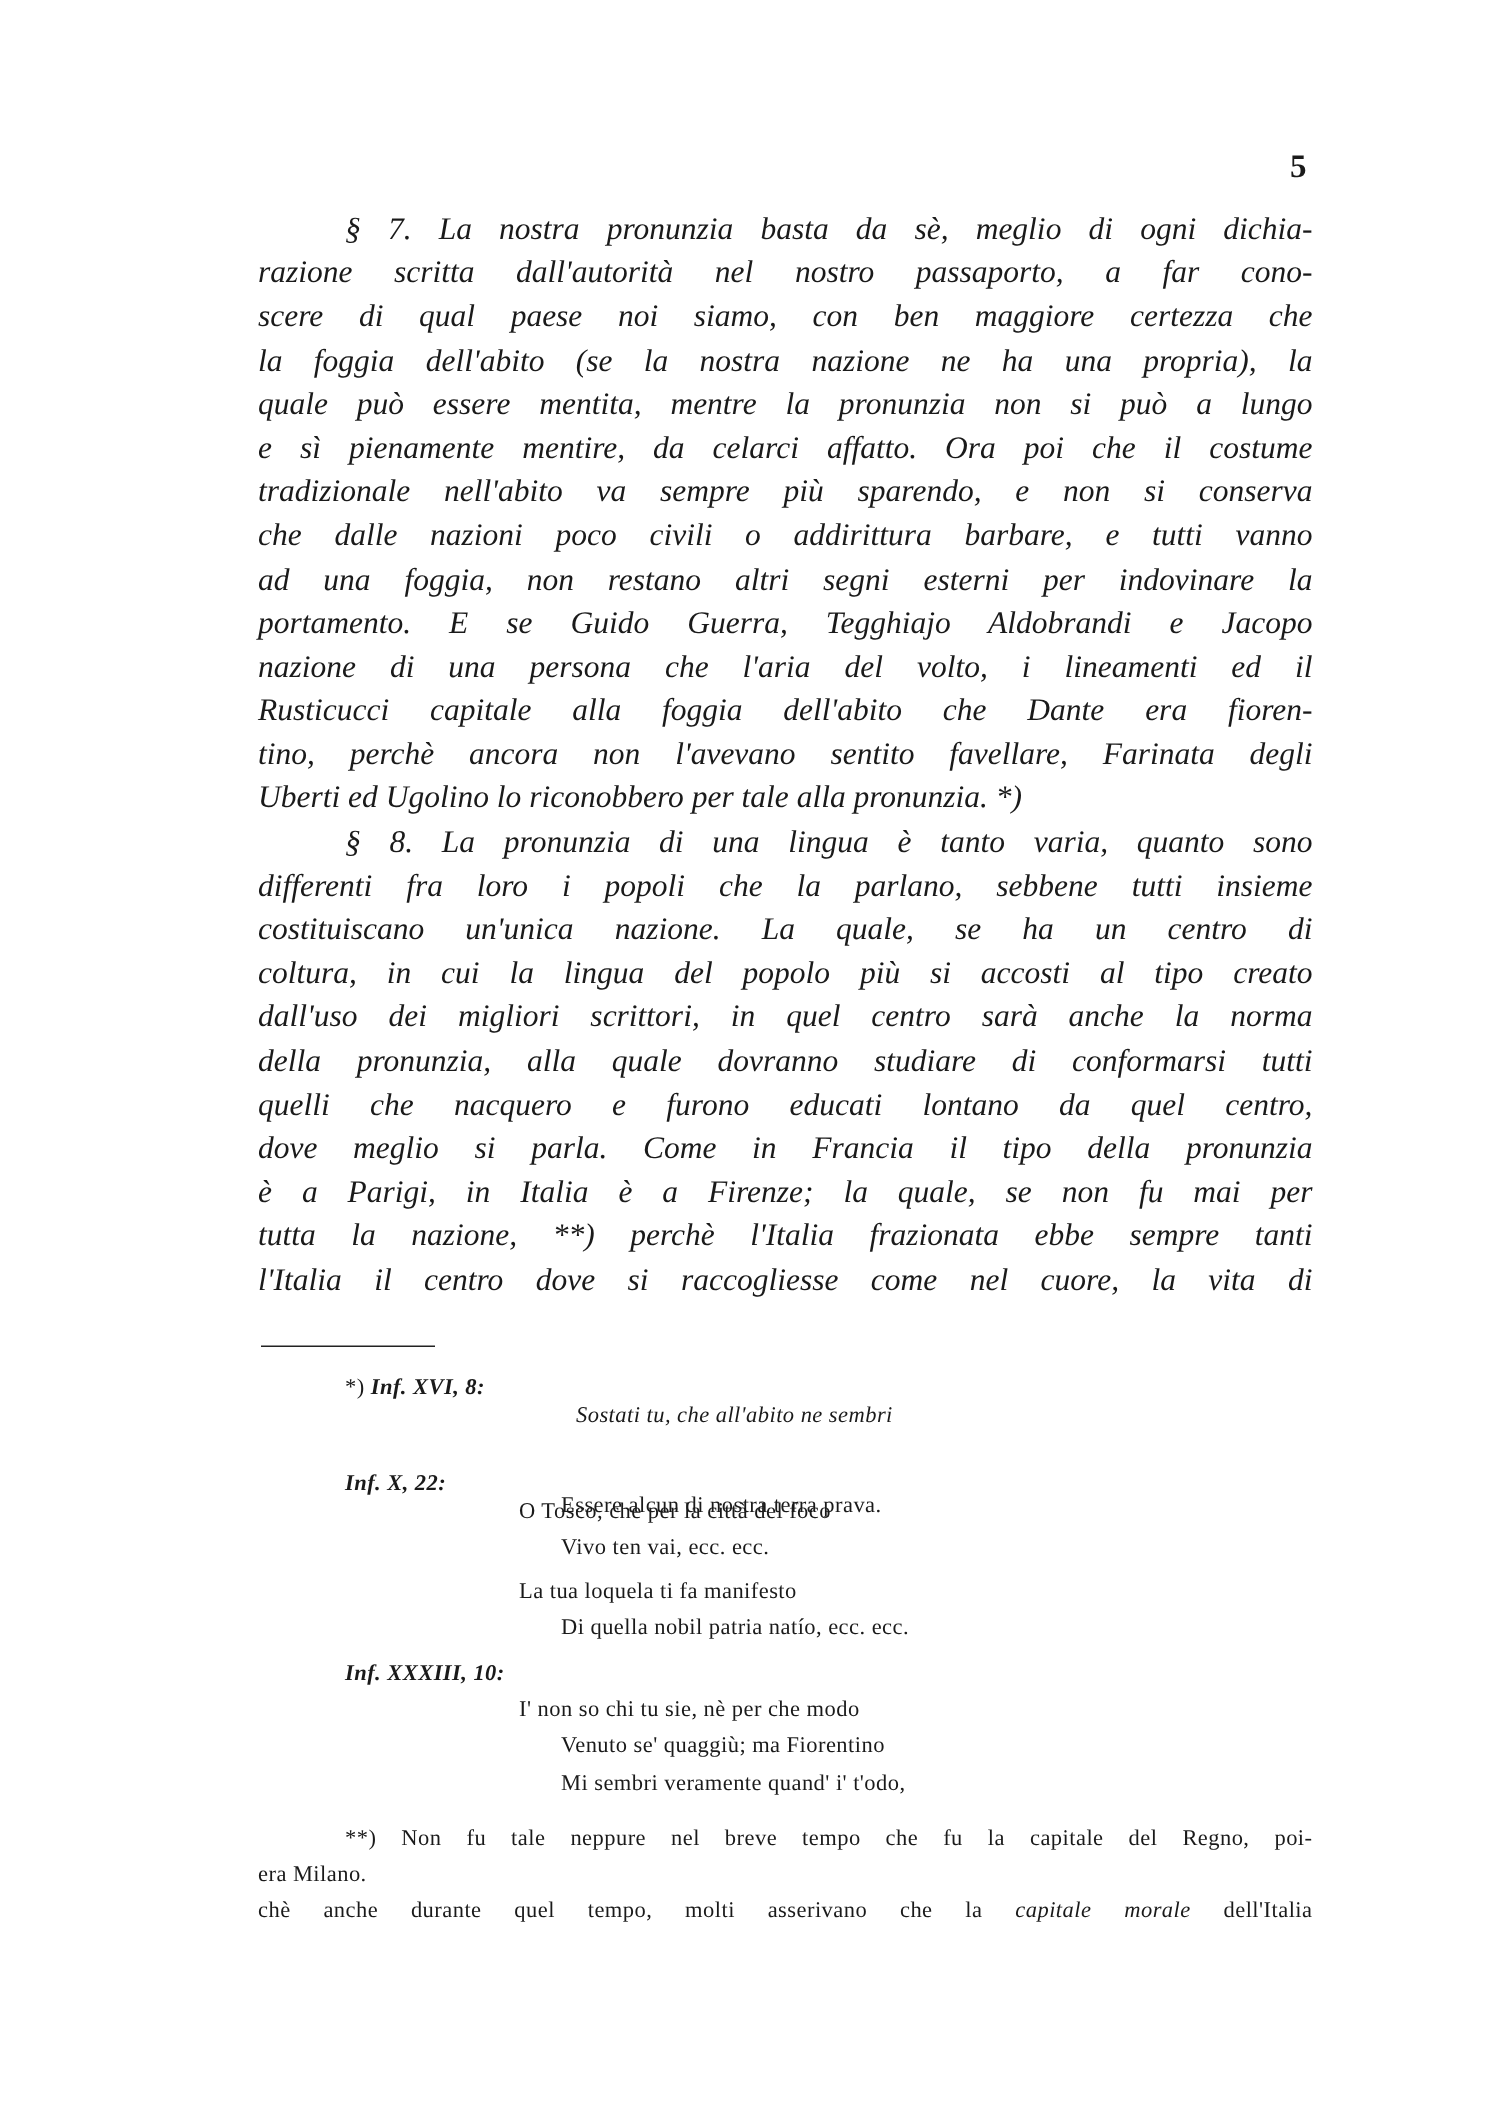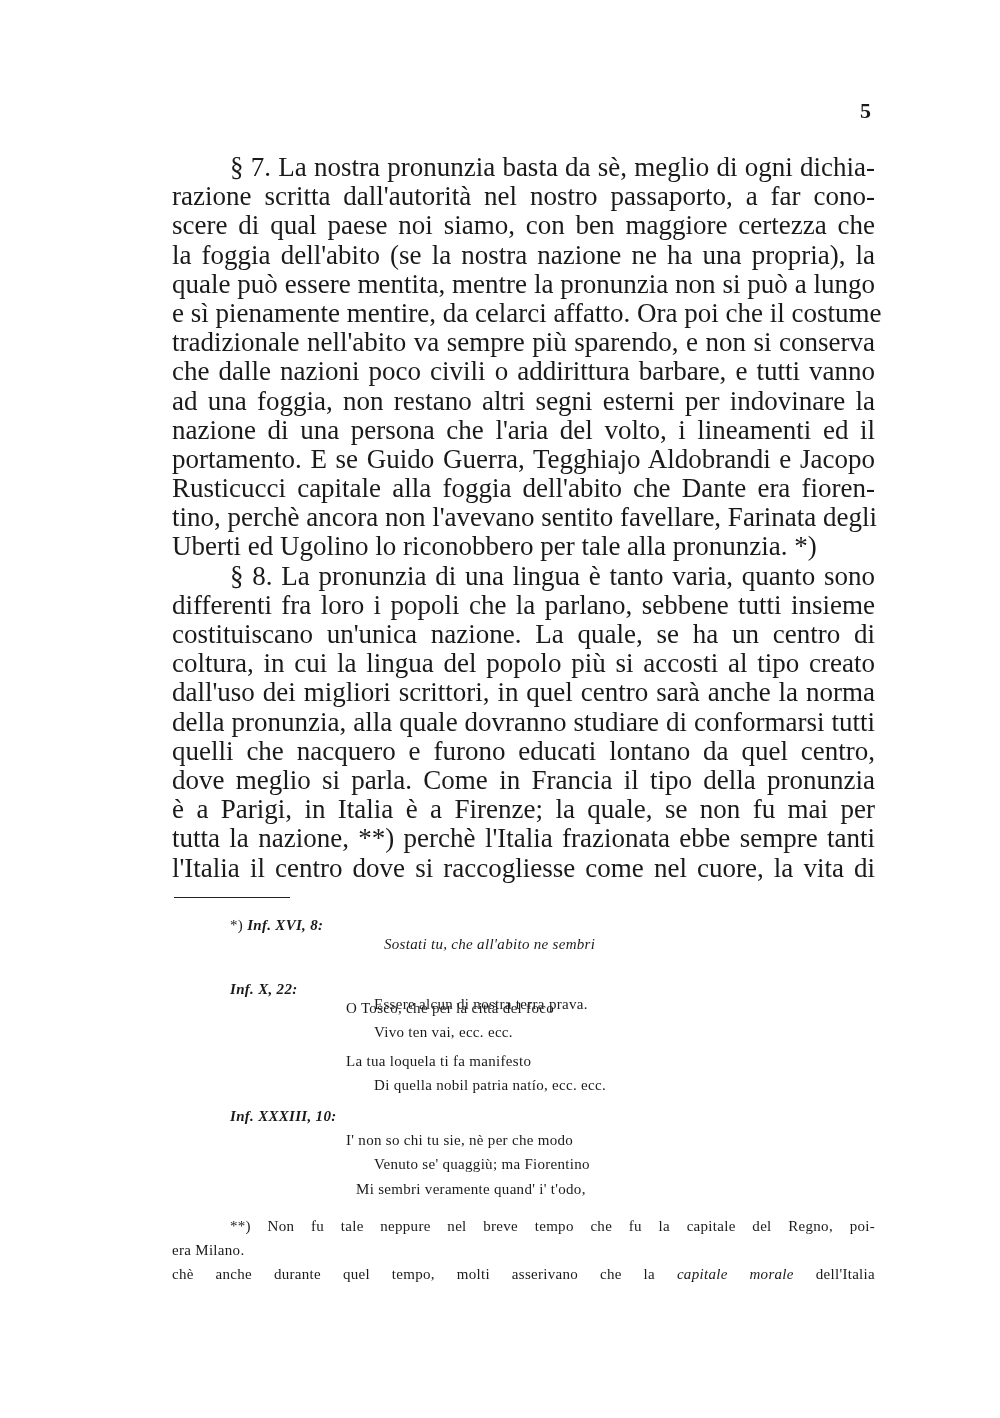--- a/index.html
+++ b/index.html
@@ -1,19 +1,19 @@
 <!DOCTYPE html>
 <html><head>
 <meta charset="utf-8">
 <style>
   html, body { margin: 0; padding: 0; background: #ffffff; }
   body { width: 1000px; height: 1418px; position: relative; overflow: hidden;
          font-family: "Liberation Serif", "DejaVu Serif", serif; color: #1a1a1a; }
   .page-number { position: absolute; top: 98px; left: 860px; font-size: 22px; font-weight: bold; }
-  .body-text { position: absolute; top: 153px; left: 172px; width: 703px; font-size: 27px; line-height: 29.2px; }
+  .body-text { position: absolute; top: 138px; left: 172px; width: 703px; font-size: 21px; line-height: 29.2px; font-style: italic; }
   .line { display: block; white-space: nowrap; text-align: justify; text-align-last: justify; height: 29.2px; }
   .line.last { text-align-last: left; }
   .line.indent { padding-left: 58px; }
   .rule { position: absolute; top: 897px; left: 174px; width: 116px; border-top: 1.5px solid #222; }
   .fn { position: absolute; font-size: 15px; line-height: 24.5px; white-space: nowrap; letter-spacing: 0.3px; }
   .ref { font-style: italic; font-weight: bold; }
   .fn2 { position: absolute; top: 1214px; left: 172px; width: 703px; font-size: 15px; line-height: 24px; letter-spacing: 0.3px; }
   .fn2 .l { display: block; white-space: nowrap; text-align: justify; text-align-last: justify; }
   .fn2 .l.first { padding-left: 58px; }
   .fn2 .l.last { text-align-last: left; }
@@ -27,22 +27,22 @@
 <div class="body-text">
   <span class="line indent">§ 7. La nostra pronunzia basta da sè, meglio di ogni dichia-</span>
   <span class="line">razione scritta dall'autorità nel nostro passaporto, a far cono-</span>
   <span class="line">scere di qual paese noi siamo, con ben maggiore certezza che</span>
   <span class="line">la foggia dell'abito (se la nostra nazione ne ha una propria), la</span>
   <span class="line">quale può essere mentita, mentre la pronunzia non si può a lungo</span>
   <span class="line">e sì pienamente mentire, da celarci affatto. Ora poi che il costume</span>
   <span class="line">tradizionale nell'abito va sempre più sparendo, e non si conserva</span>
   <span class="line">che dalle nazioni poco civili o addirittura barbare, e tutti vanno</span>
   <span class="line">ad una foggia, non restano altri segni esterni per indovinare la</span>
+  <span class="line">portamento. E se Guido Guerra, Tegghiajo Aldobrandi e Jacopo</span>
   <span class="line">nazione di una persona che l'aria del volto, i lineamenti ed il</span>
-  <span class="line">portamento. E se Guido Guerra, Tegghiajo Aldobrandi e Jacopo</span>
   <span class="line">Rusticucci capitale alla foggia dell'abito che Dante era fioren-</span>
   <span class="line">tino, perchè ancora non l'avevano sentito favellare, Farinata degli</span>
   <span class="line last">Uberti ed Ugolino lo riconobbero per tale alla pronunzia. *)</span>
   <span class="line indent">§ 8. La pronunzia di una lingua è tanto varia, quanto sono</span>
   <span class="line">differenti fra loro i popoli che la parlano, sebbene tutti insieme</span>
   <span class="line">costituiscano un'unica nazione. La quale, se ha un centro di</span>
   <span class="line">coltura, in cui la lingua del popolo più si accosti al tipo creato</span>
   <span class="line">dall'uso dei migliori scrittori, in quel centro sarà anche la norma</span>
   <span class="line">della pronunzia, alla quale dovranno studiare di conformarsi tutti</span>
   <span class="line">quelli che nacquero e furono educati lontano da quel centro,</span>
@@ -63,19 +63,19 @@
 
 <div class="fn ref" style="top:977px; left:230px;">Inf. X, 22:</div>
 <div class="fn" style="top:996px; left:346px;">O Tosco, che per la città del foco</div>
 <div class="fn" style="top:1020px; left:374px;">Vivo ten vai, ecc. ecc.</div>
 <div class="fn" style="top:1049px; left:346px;">La tua loquela ti fa manifesto</div>
 <div class="fn" style="top:1073px; left:374px;">Di quella nobil patria natío, ecc. ecc.</div>
 
 <div class="fn ref" style="top:1104px; left:230px;">Inf. XXXIII, 10:</div>
 <div class="fn" style="top:1128px; left:346px;">I' non so chi tu sie, nè per che modo</div>
 <div class="fn" style="top:1152px; left:374px;">Venuto se' quaggiù; ma Fiorentino</div>
-<div class="fn" style="top:1177px; left:356px;text-align:right;">Mi sembri veramente quand' i' t'odo,</div>
+<div class="fn" style="top:1177px; left:374px;text-align:right;">Mi sembri veramente quand' i' t'odo,</div>
 
 <div class="fn2">
   <span class="l first">**) Non fu tale neppure nel breve tempo che fu la capitale del Regno, poi-</span>
   <span class="l last">era Milano.</span>
   <span class="l"><span>chè anche durante quel tempo, molti asserivano che la</span> <i class="it">capitale morale</i> <span>dell'Italia</span></span>
 </div>
 
 </body></html>

